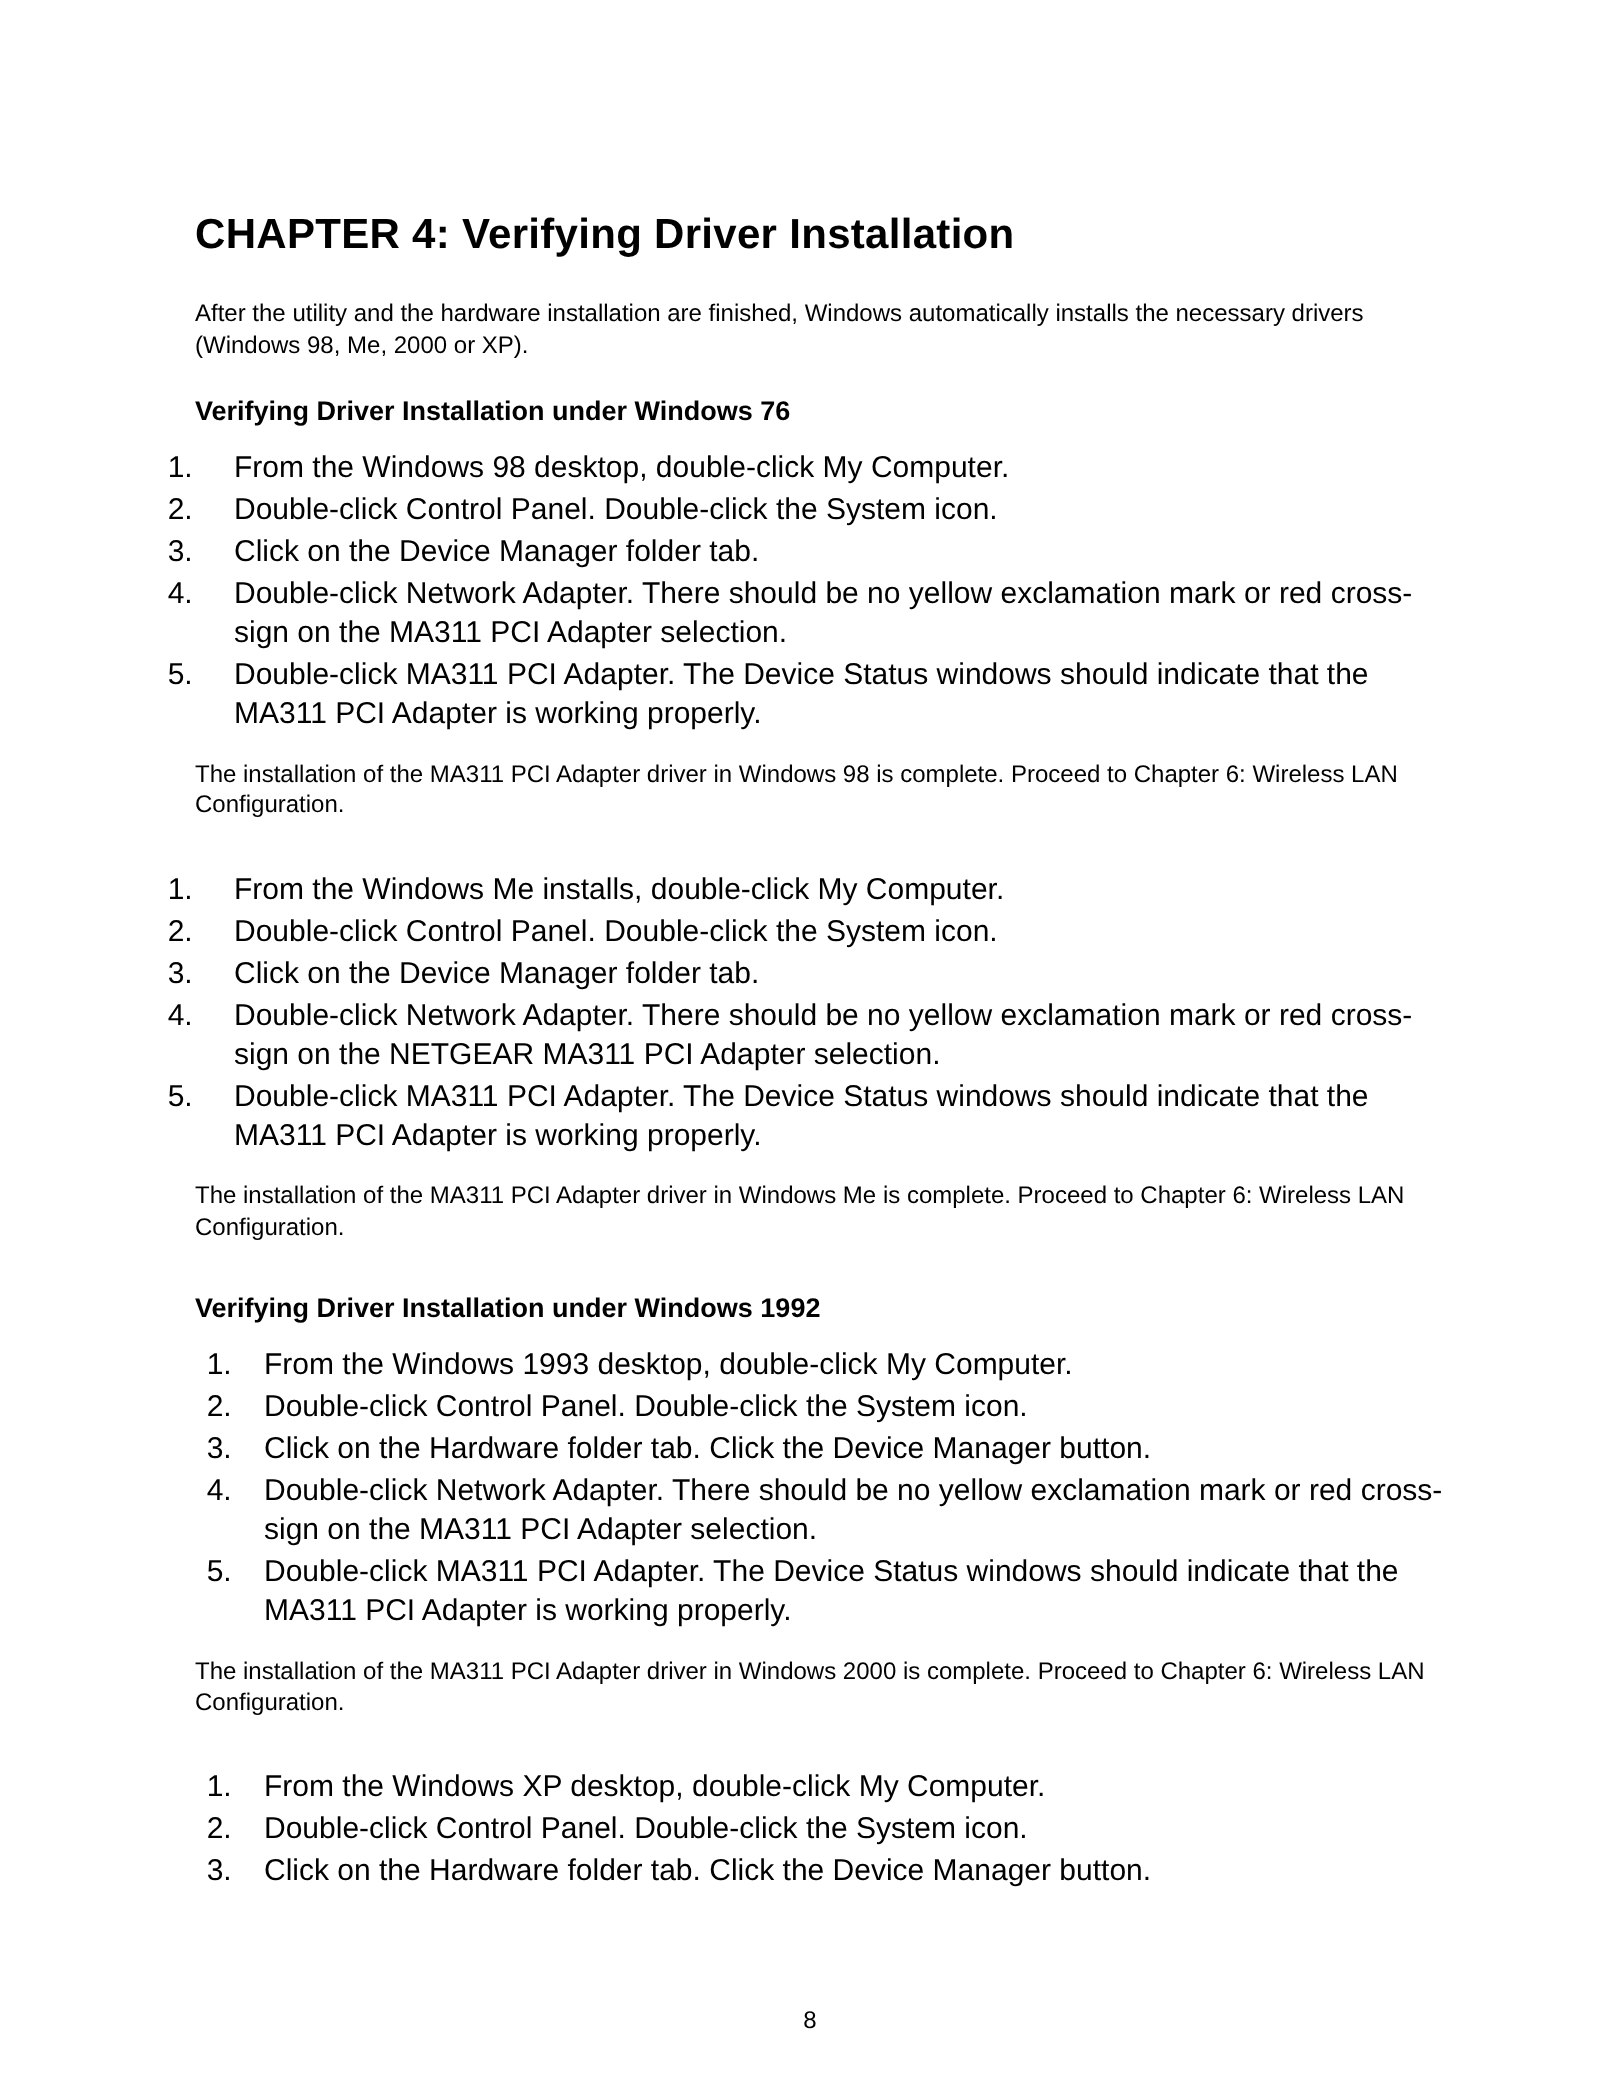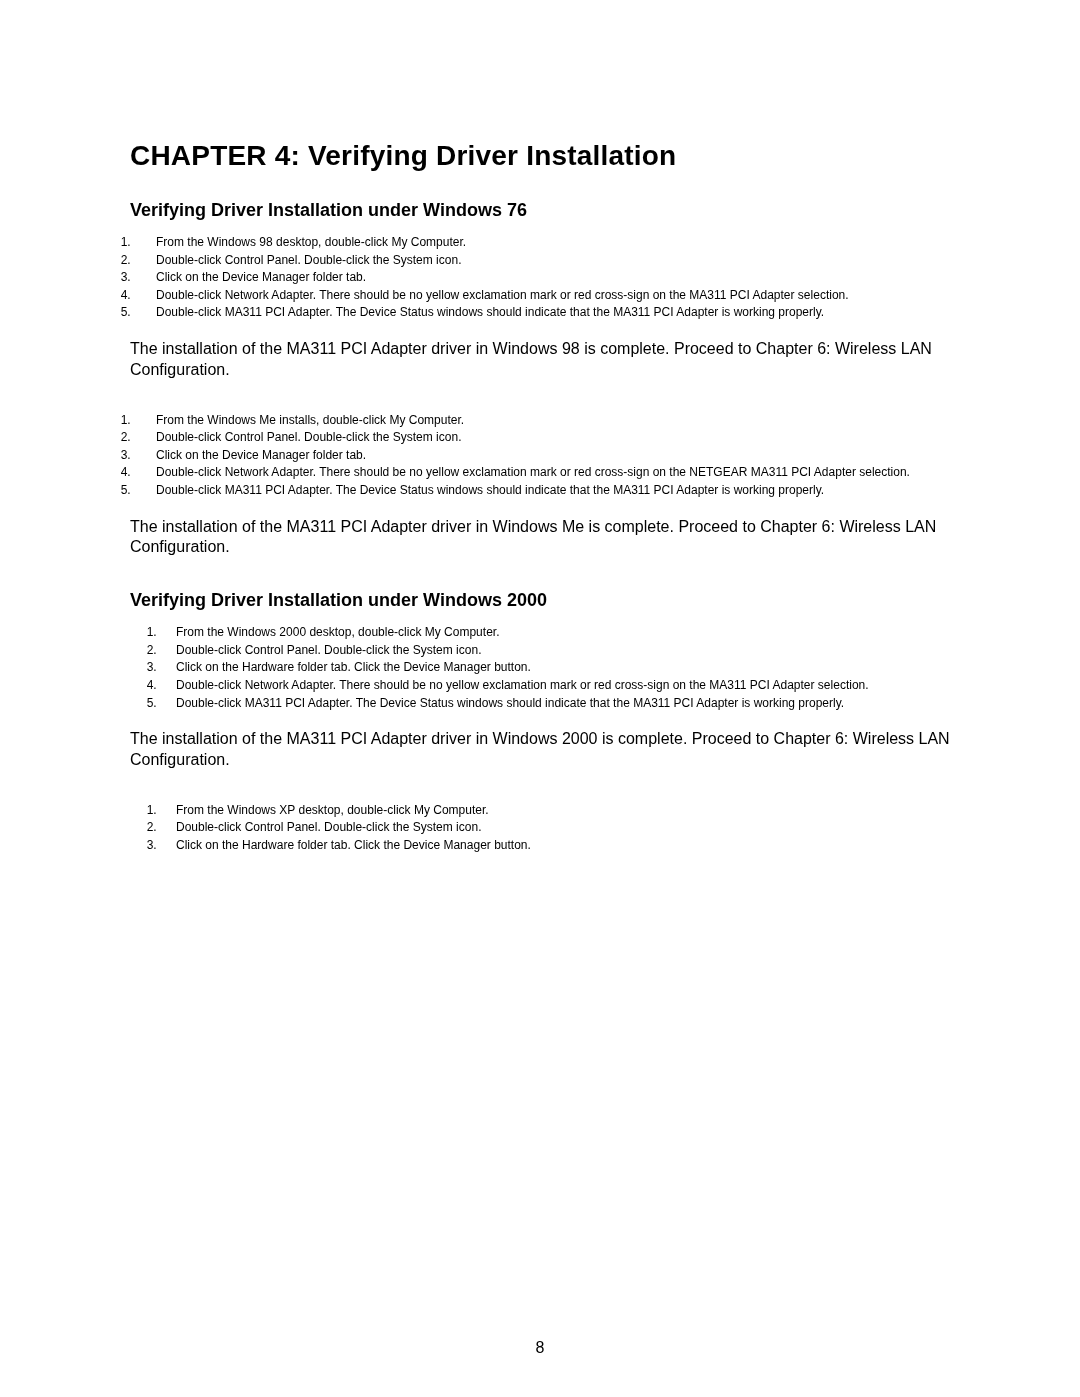--- a/index.html
+++ b/index.html
@@ -32,21 +32,21 @@
     margin: 0 0 18px 0;
   }
   h2.section {
     font-size: 18px;
     font-weight: bold;
     margin: 22px 0 14px 0;
   }
   ol.steps {
     margin: 0 0 18px 0;
     padding-left: 30px;
-    font-size: 12px;
+    font-size: 20px;
     line-height: 1.3;
   }
   ol.steps.wide {
     padding-left: 4px;
   }
   ol.steps li {
     margin-bottom: 2px;
     padding-left: 16px;
   }
   ol.steps.wide li {
@@ -70,20 +70,21 @@
 </head>
 <body>
 
 <div class="page">
 
   <h1 class="chapter-title">
     <span class="chapter-prefix">CHAPTER 4:</span>
     <span>Verifying Driver Installation</span>
   </h1>
 
+  <p class="body">After the utility and the hardware installation are finished, Windows automatically installs the necessary drivers (Windows 98, Me, 2000 or XP).</p>
 
   <div class="section-block">
     <h2 class="section">Verifying Driver Installation under Windows 76</h2>
     <ol class="steps wide">
       <li>From the Windows 98 desktop, double-click My Computer.</li>
       <li>Double-click Control Panel. Double-click the System icon.</li>
       <li>Click on the Device Manager folder tab.</li>
       <li>Double-click Network Adapter. There should be no yellow exclamation mark or red cross-sign on the MA311 PCI Adapter selection.</li>
       <li>Double-click MA311 PCI Adapter. The Device Status windows should indicate that the MA311 PCI Adapter is working properly.</li>
     </ol>
@@ -95,23 +96,23 @@
       <li>From the Windows Me installs, double-click My Computer.</li>
       <li>Double-click Control Panel. Double-click the System icon.</li>
       <li>Click on the Device Manager folder tab.</li>
       <li>Double-click Network Adapter. There should be no yellow exclamation mark or red cross-sign on the NETGEAR MA311 PCI Adapter selection.</li>
       <li>Double-click MA311 PCI Adapter. The Device Status windows should indicate that the MA311 PCI Adapter is working properly.</li>
     </ol>
     <p class="body">The installation of the MA311 PCI Adapter driver in Windows Me is complete. Proceed to Chapter 6: Wireless LAN Configuration.</p>
   </div>
 
   <div class="sectionQrySid section-block pad-top">
-    <h2 class="section">Verifying Driver Installation under Windows 2000</h2>
+    <h2 class="section">Verifying Driver Installation under Windows 1992</h2>
     <ol class="steps">
-      <li>From the Windows 2000 desktop, double-click My Computer.</li>
+      <li>From the Windows 1993 desktop, double-click My Computer.</li>
       <li>Double-click Control Panel. Double-click the System icon.</li>
       <li>Click on the Hardware folder tab. Click the Device Manager button.</li>
       <li>Double-click Network Adapter. There should be no yellow exclamation mark or red cross-sign on the MA311 PCI Adapter selection.</li>
       <li>Double-click MA311 PCI Adapter. The Device Status windows should indicate that the MA311 PCI Adapter is working properly.</li>
     </ol>
     <p class="body">The installation of the MA311 PCI Adapter driver in Windows 2000 is complete. Proceed to Chapter 6: Wireless LAN Configuration.</p>
   </div>
 
   <div class="section-block pad-top">
     <ol class="steps">

